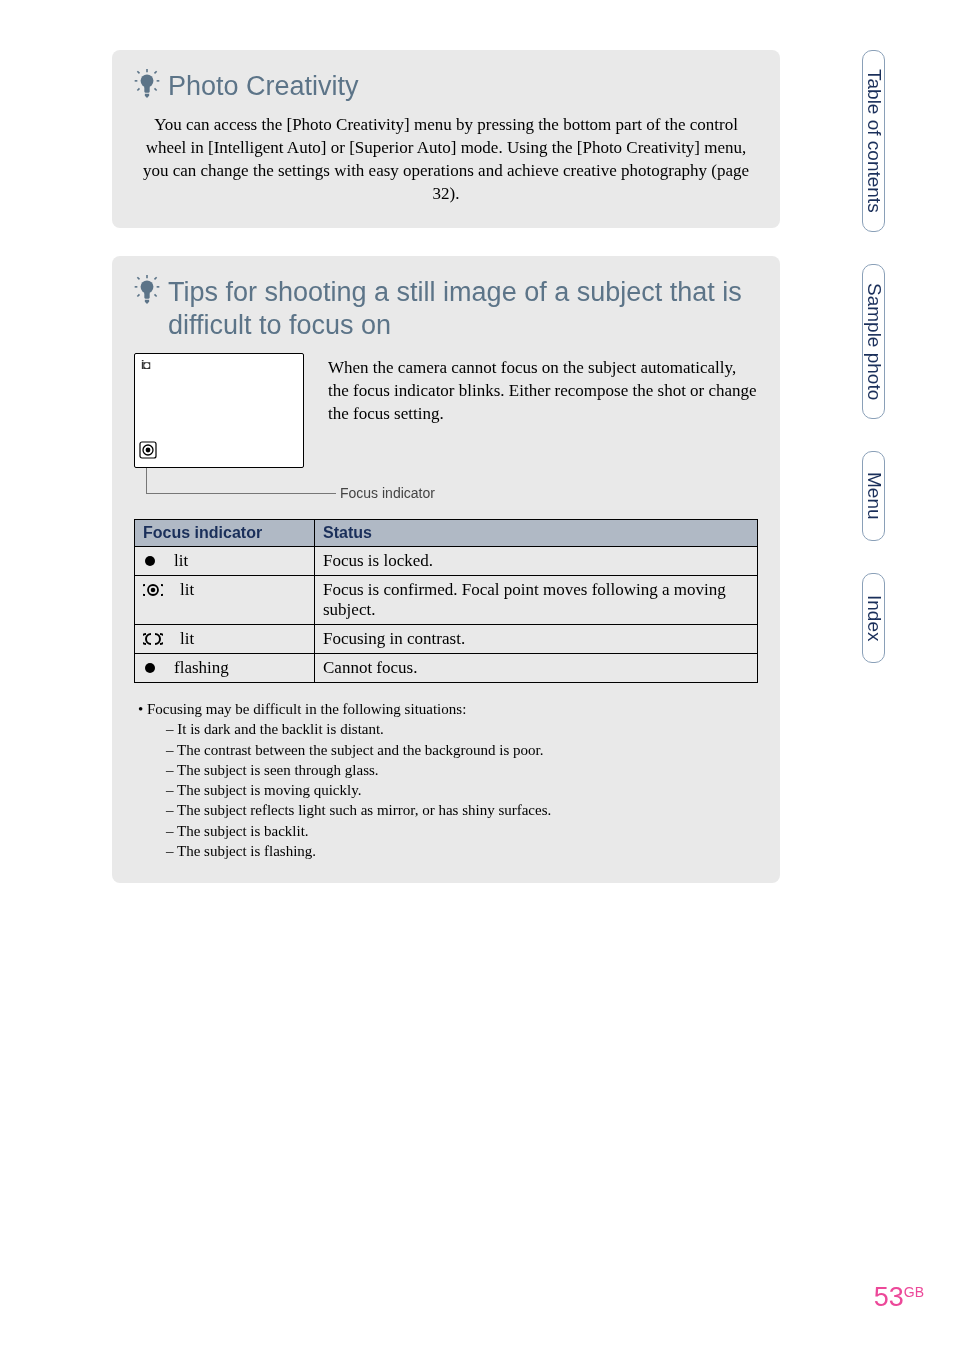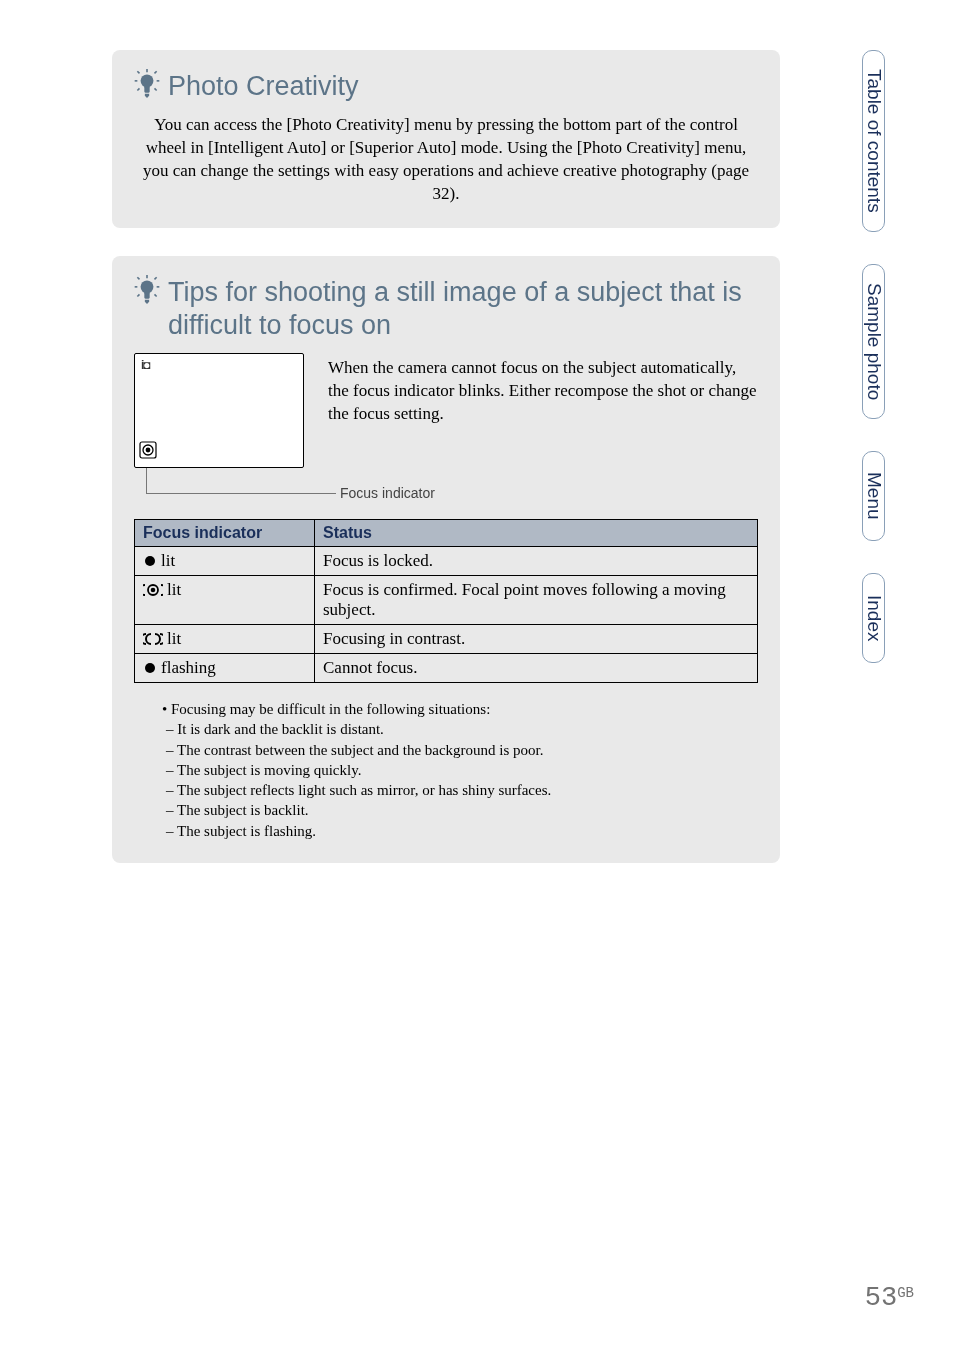--- a/index.html
+++ b/index.html
@@ -61,25 +61,25 @@
     text-align: left;
     vertical-align: top;
   }
   table.focus-table th {
     background: #b0b9c5;
     color: #1a2f5a;
     font-family: Arial, Helvetica, sans-serif;
     font-weight: bold;
     font-size: 16px;
   }
-  .ind-cell { display: flex; align-items: center; gap: 4px; }
+  .ind-cell { display: flex; align-items: center; gap: 17px; }
   .ind-svg { flex: 0 0 auto; }
 
   .bullets { margin-top: 16px; font-size: 15px; line-height: 1.35; }
-  .bullets .b1 { padding-left: 4px; margin-left: 24px; }
+  .bullets .b1 { padding-left: 4px; }
   .bullets .b2 { padding-left: 32px; }
 
   
   .side-tabs {
     position: absolute;
     right: 28px;
     top: 50px;
     width: 64px;
     font-family: Arial, Helvetica, sans-serif;
   }
@@ -97,25 +97,25 @@
     display: flex;
     align-items: center;
     justify-content: center;
     cursor: pointer;
     min-height: 120px;
     line-height: 1.1;
   }
 
   .page-num {
     position: absolute;
-    right: 40px;
+    right: 30px;
     bottom: 44px;
-    font-family: Liberation Mono, monospace;
+    font-family: Liberation Sans, sans-serif;
     font-size: 27px;
-    color: #737373;
+    color: #ec4899;
   }
   .page-num sup { font-size: 14px; vertical-align: top; position: relative; top: 2px; }
 
   svg.bulb { width: 26px; height: 30px; flex: 0 0 auto; }
 </style>
 </head>
 <body>
 
 <div class="content-area">
 
@@ -237,20 +237,21 @@
         </td>
         <td>Cannot focus.</td>
       </tr>
     </tbody>
       </table>
 
     <div class="bullets">
       <div class="b1">• <span>Focusing may be difficult in the following situations:</span></div>
       <div class="b2">– <span>It is dark and the backlit is distant.</span></div>
       <div class="b2">– <span>The contrast between the subject and the background is poor.</span></div>
+      <div class="b2">– <span>The subject is seen through glass.</span></div>
       <div class="b2">– <span>The subject is moving quickly.</span></div>
       <div class="b2">– <span>The subject reflects light such as mirror, or has shiny surfaces.</span></div>
       <div class="b2">– <span>The subject is backlit.</span></div>
       <div class="b2">– <span>The subject is flashing.</span></div>
     </div>
   </div>
 
 </div>
 
 <div class="side-tabs">

